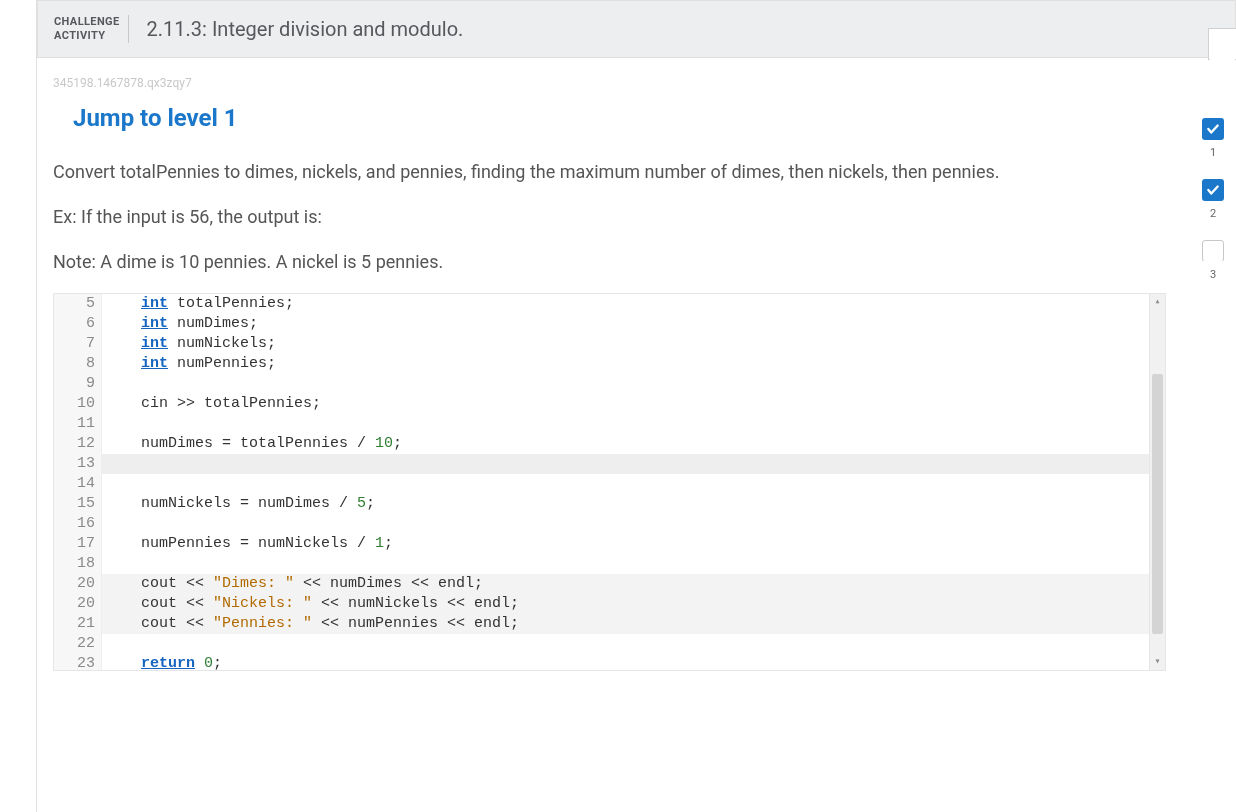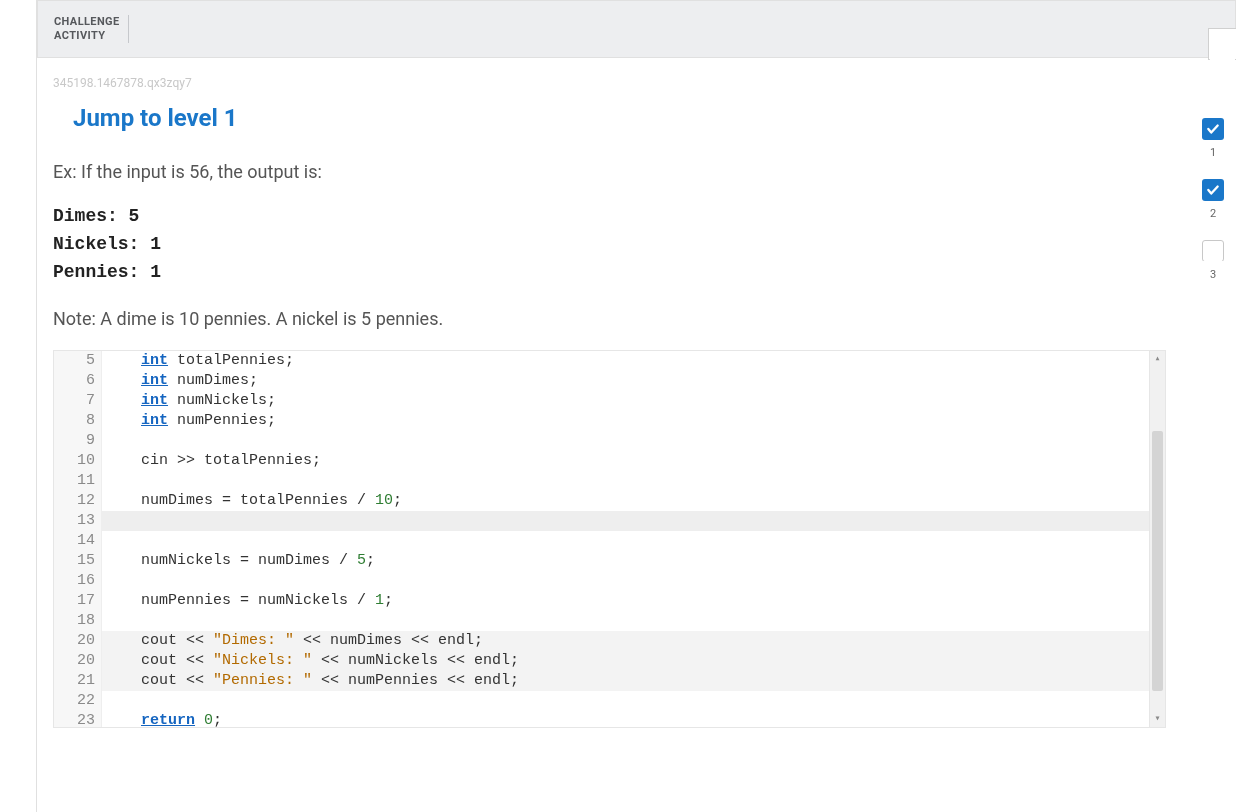--- a/index.html
+++ b/index.html
@@ -194,31 +194,30 @@
 </style>
 </head>
 <body>
 
 <div class="page">
   <div class="header-bar">
     <div class="challenge-label">
       <span>CHALLENGE</span><br>
       <span>ACTIVITY</span>
     </div>
+    <div class="header-title">2.11.3: Integer division and modulo.</div>
   </div>
   <div class="bookmark"></div>
 
   <div class="content">
     <div class="hash">345198.1467878.qx3zqy7</div>
     <a class="jump">Jump to level 1</a>
 
+    <p class="body-text">Convert totalPennies to dimes, nickels, and pennies, finding the maximum number of dimes, then nickels, then pennies.</p>
     <p class="body-text">Ex: If the input is 56, the output is:</p>
-    <pre class="mono-block">Dimes: 5
-Nickels: 1
-Pennies: 1</pre>
     <p class="body-text">Note: A dime is 10 pennies. A nickel is 5 pennies.</p>
 
     <div class="editor-wrap">
       <div id="line-bgs">
           <div class="line-bg hl-active" style="top: 160px;"></div>
           <div class="line-bg hl-gray" style="top: 280px;"></div>
           <div class="line-bg hl-gray" style="top: 300px;"></div>
           <div class="line-bg hl-gray" style="top: 320px;"></div>
         </div>
       <div class="gutter" id="gutter">

